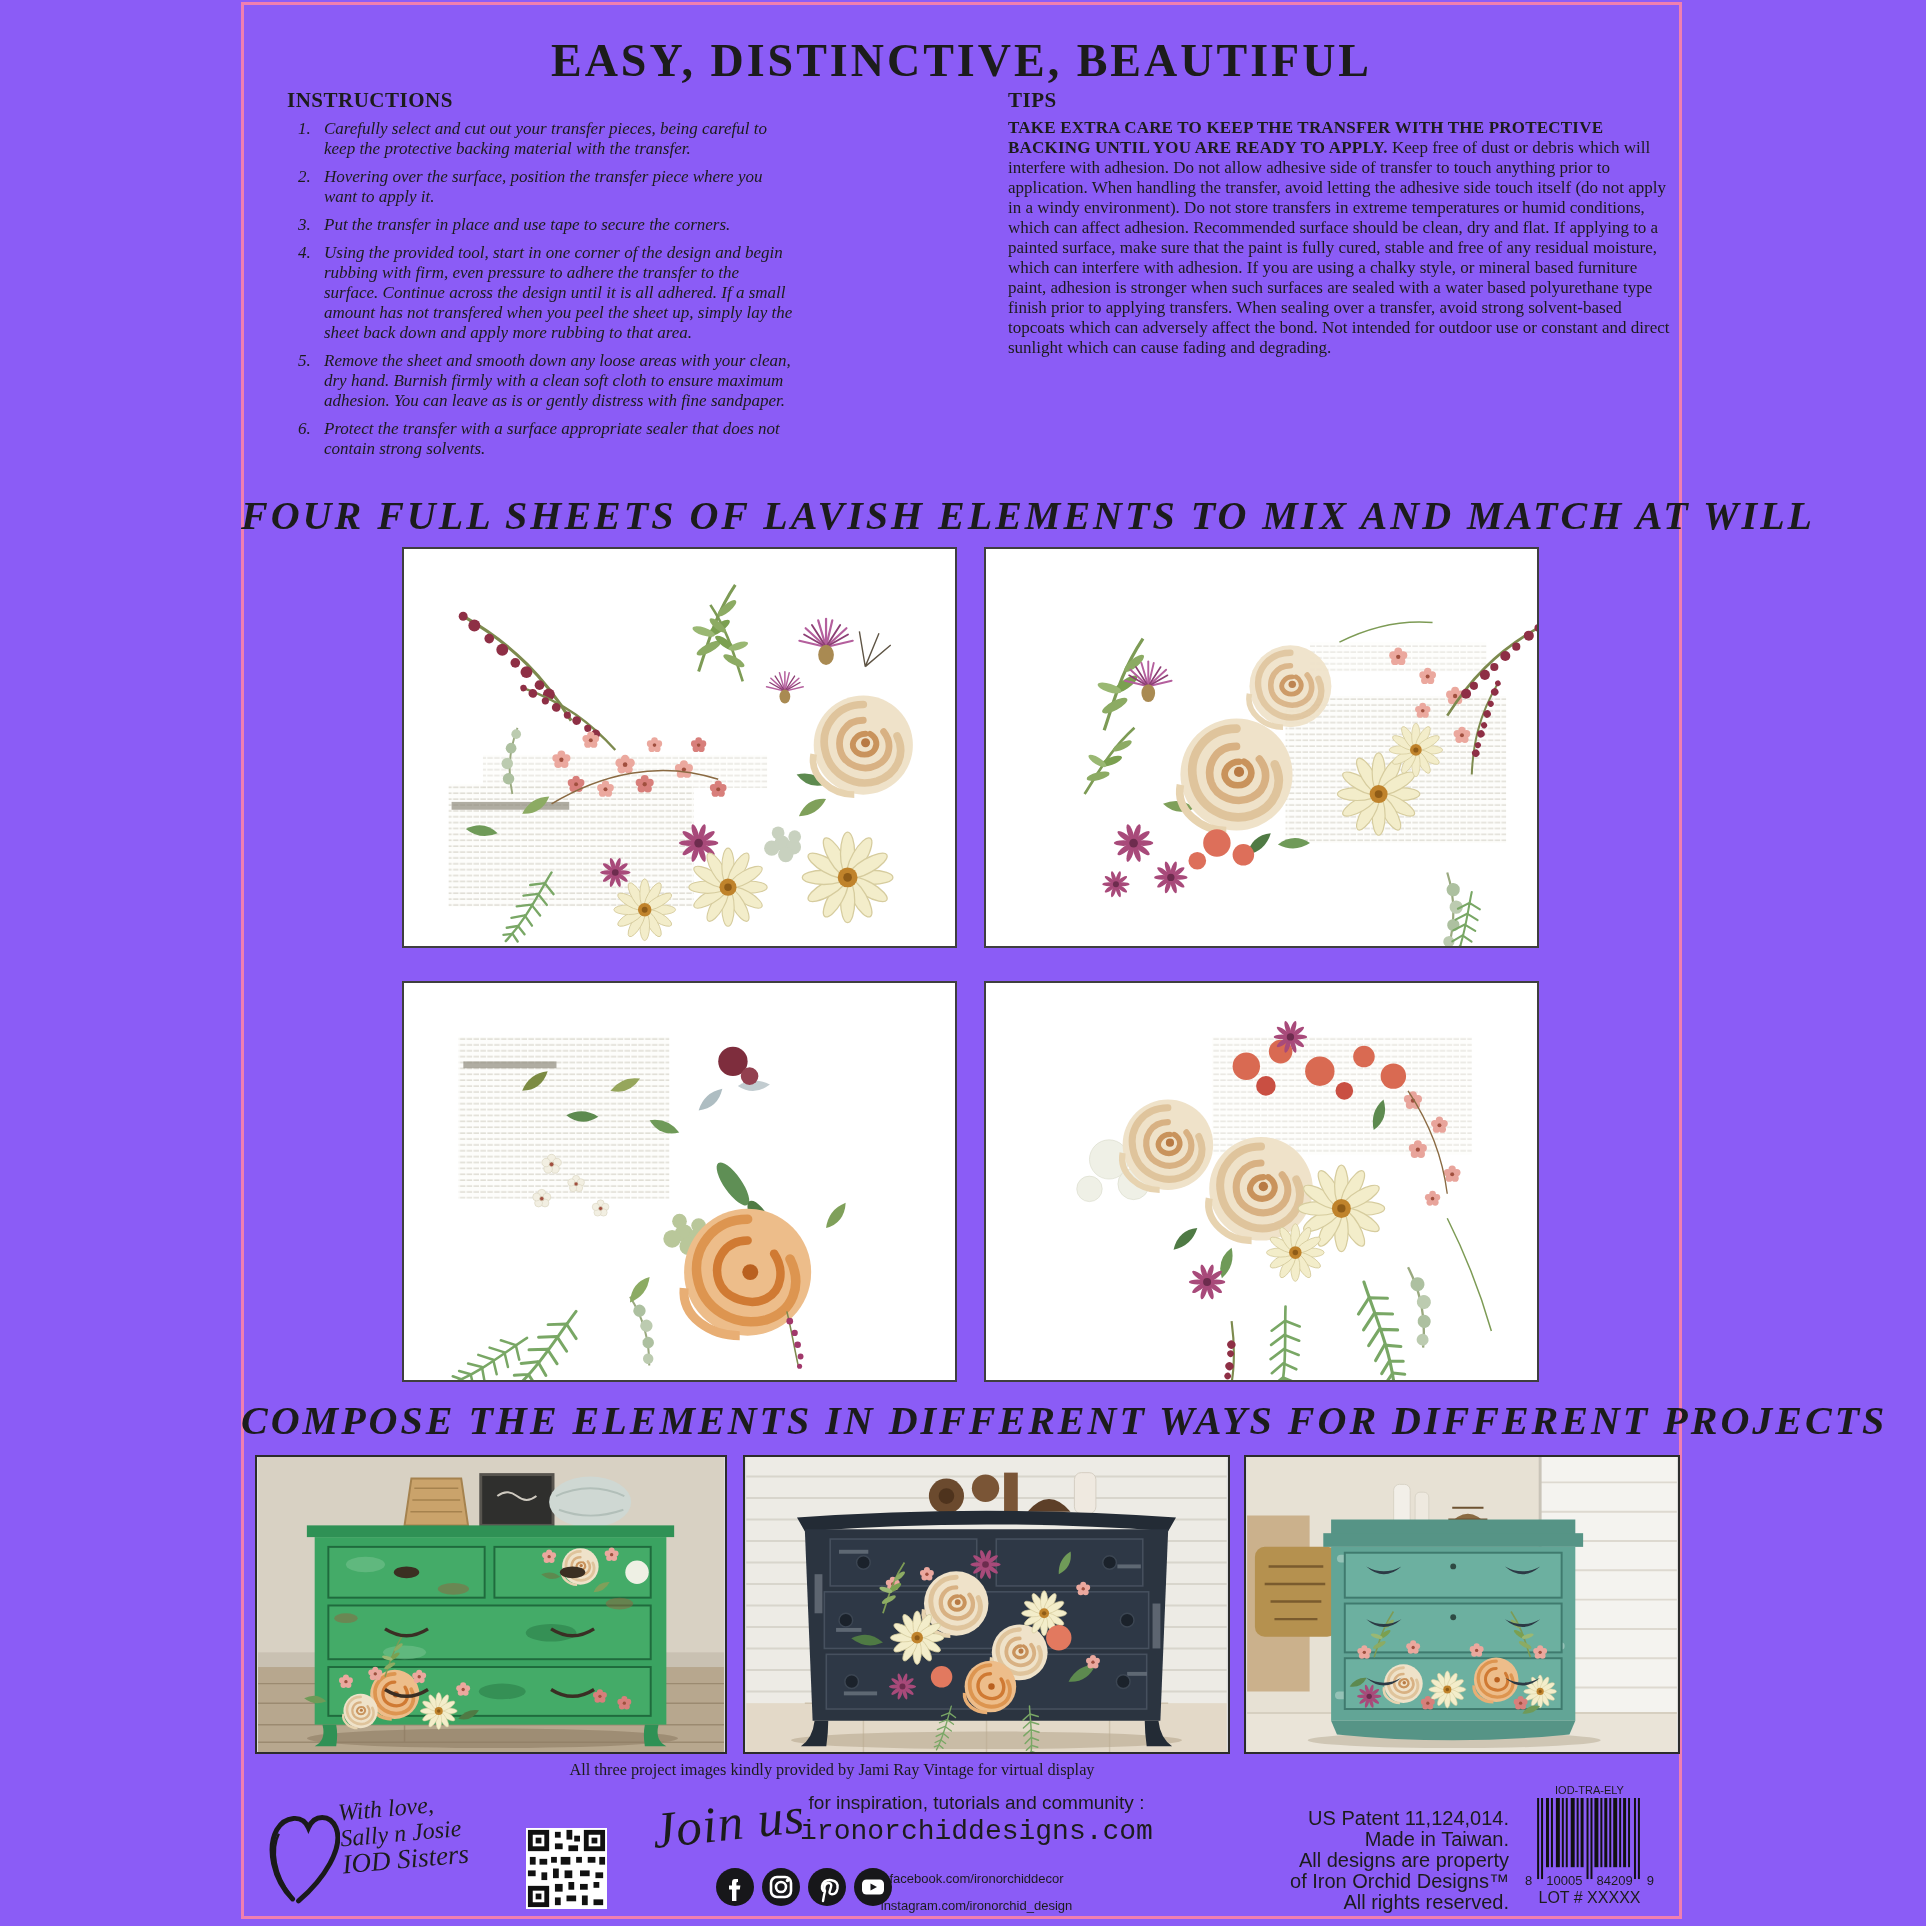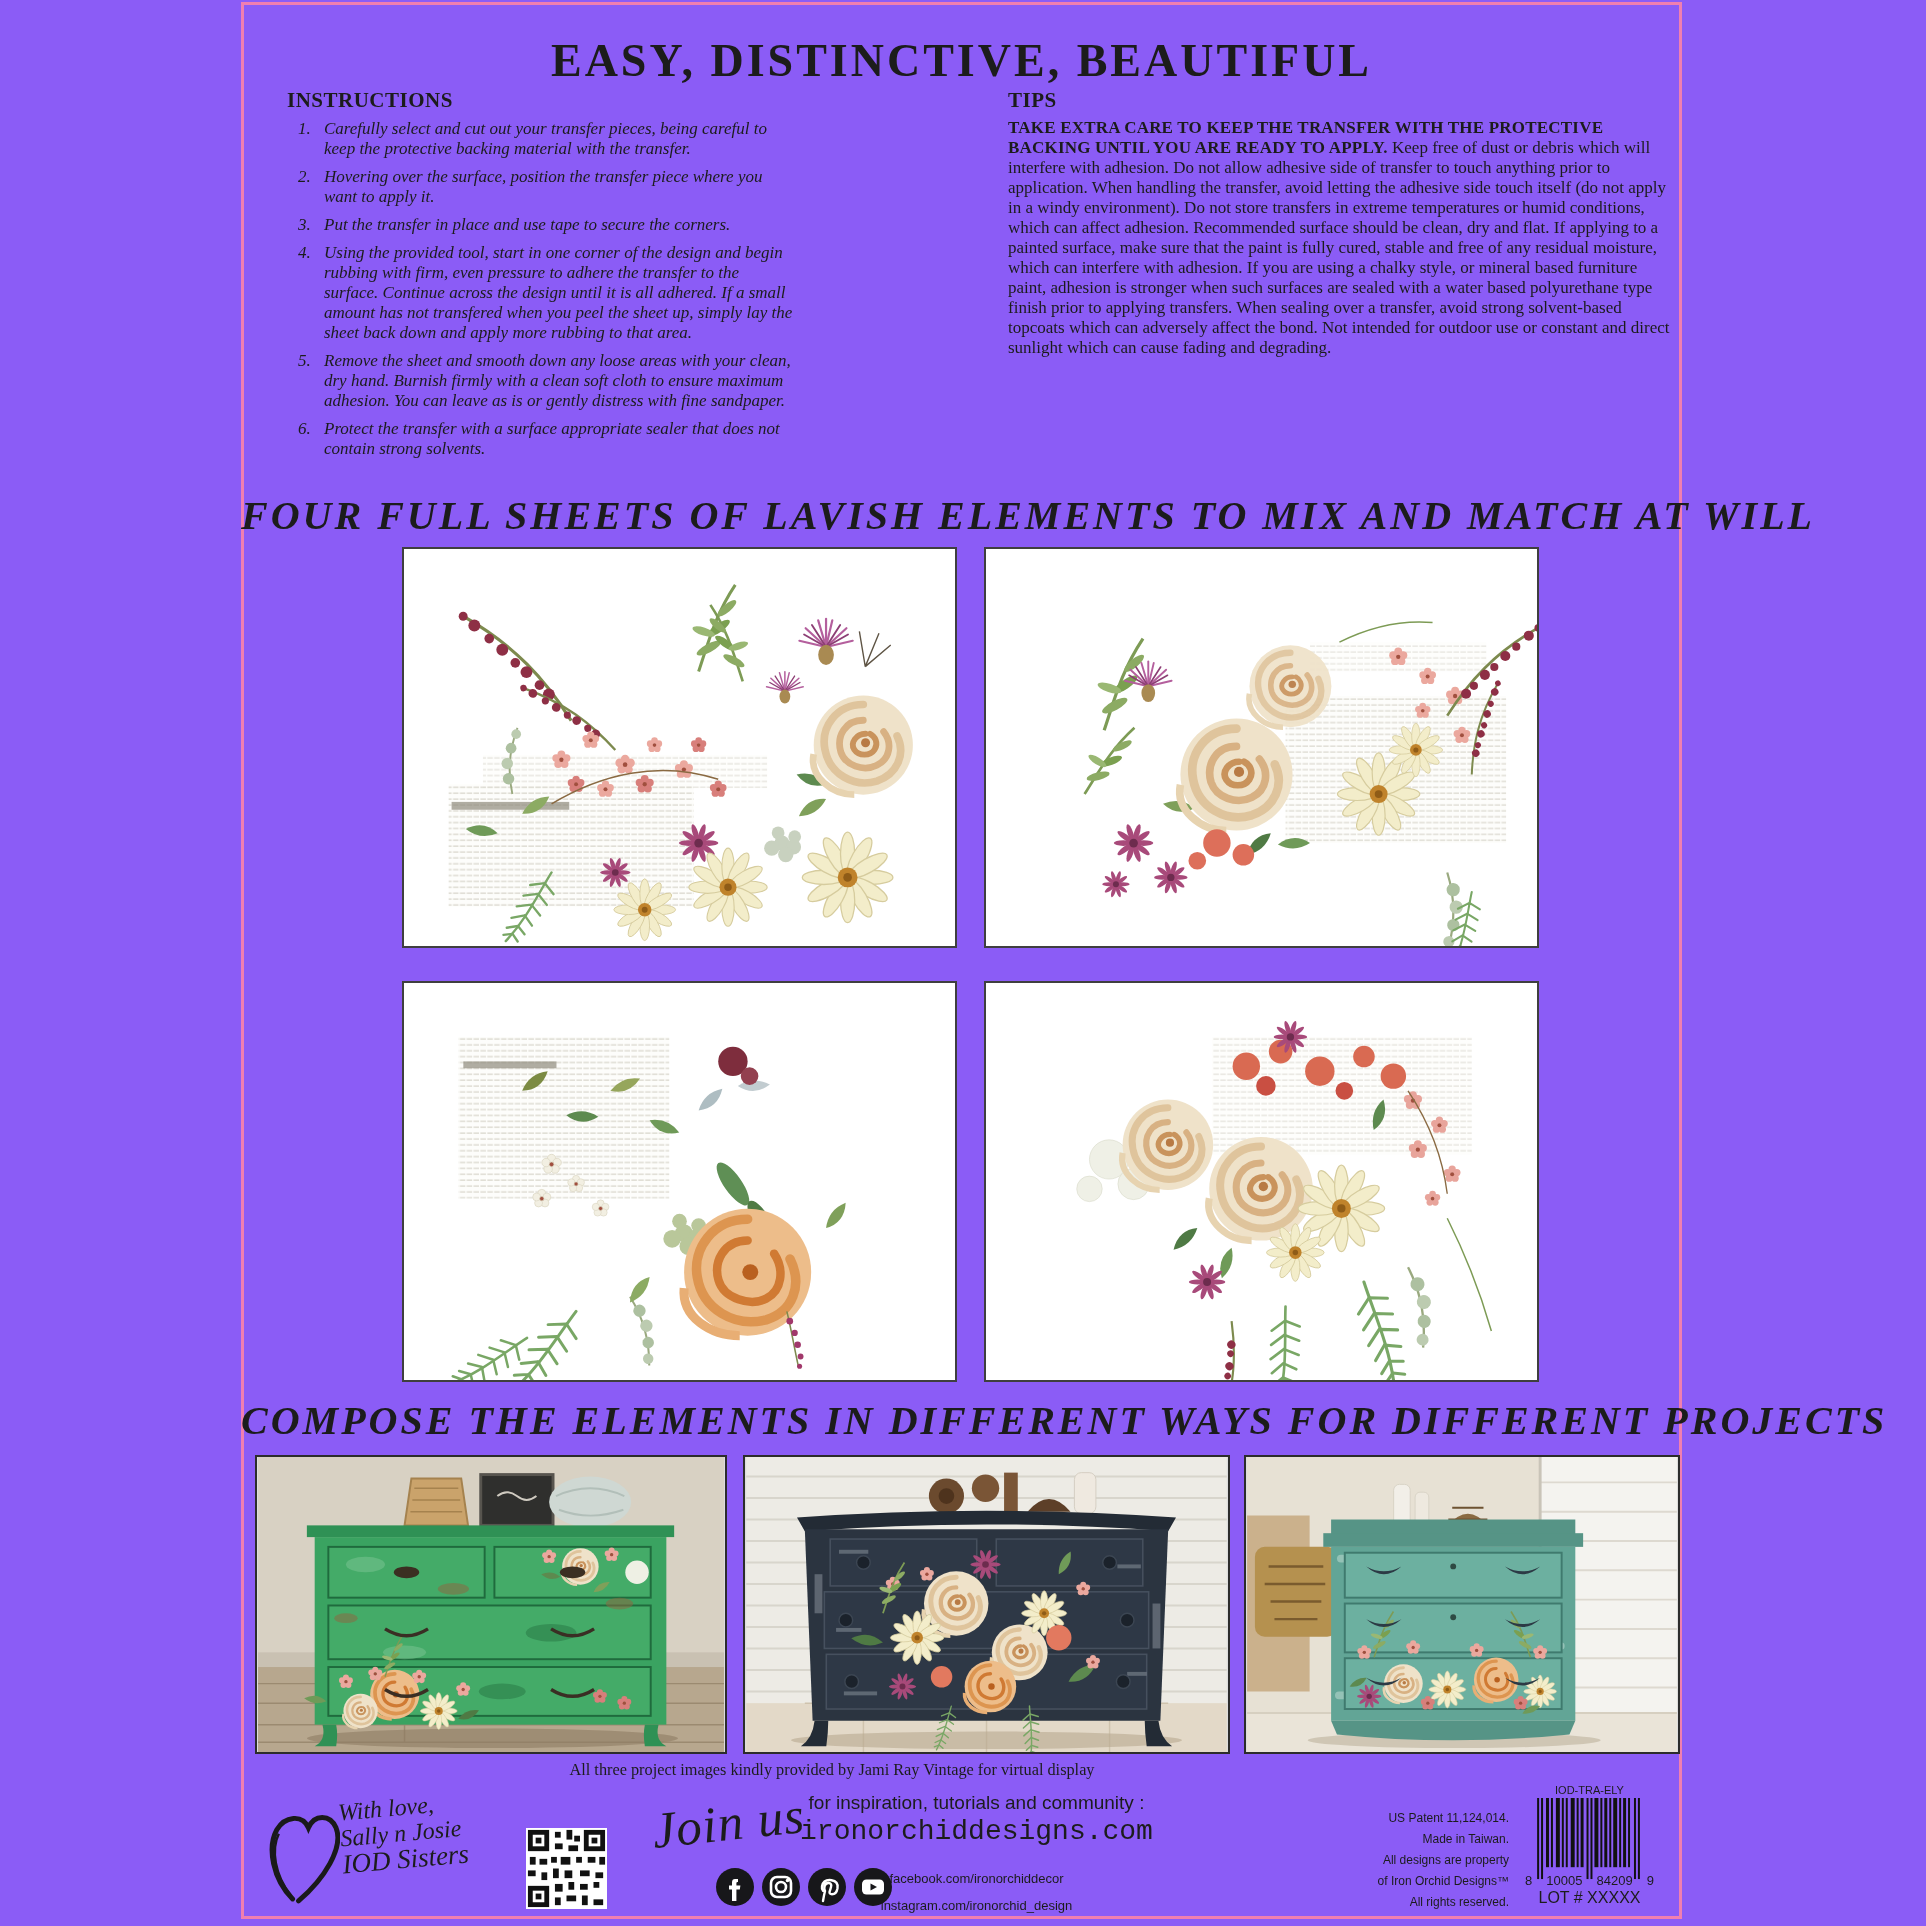--- a/index.html
+++ b/index.html
@@ -46,21 +46,21 @@
   .joinus .script{position:absolute;left:10px;top:6px;font-style:italic;font-size:51px;
       transform:rotate(-6deg);letter-spacing:1px;}
   .socials{position:absolute;left:73px;top:79px;display:flex;gap:6px;}
   .socials svg{display:block;}
   .community{position:absolute;left:744px;top:1792px;width:465px;text-align:center;
       font-family:"Liberation Sans", sans-serif;}
   .community .intro{font-size:19px;margin:0 0 2px 0;}
   .community .site{font-size:28px;margin:0 0 20px 0;font-family:Liberation Mono, monospace;}
   .community .lnk{font-size:13px;line-height:23px;margin:4px;}
   .legal{position:absolute;left:1277px;top:1808px;width:232px;text-align:right;
-      font-family:"Liberation Sans", sans-serif;font-size:12px;line-height:21px;}
+      font-family:"Liberation Sans", sans-serif;font-size:20px;line-height:21px;}
   .barcode{position:absolute;left:1525px;top:1784px;width:129px;text-align:center;
       font-family:"Liberation Sans", sans-serif;}
   .barcode .sku{font-size:11px;margin-bottom:2px;}
   .barcode .digits{display:flex;justify-content:space-between;font-size:13px;margin-top:-14px;}
   .barcode .lot{font-size:16px;margin-top:1px;}
 </style>
 </head>
 <body>
 
 <div class="page">

